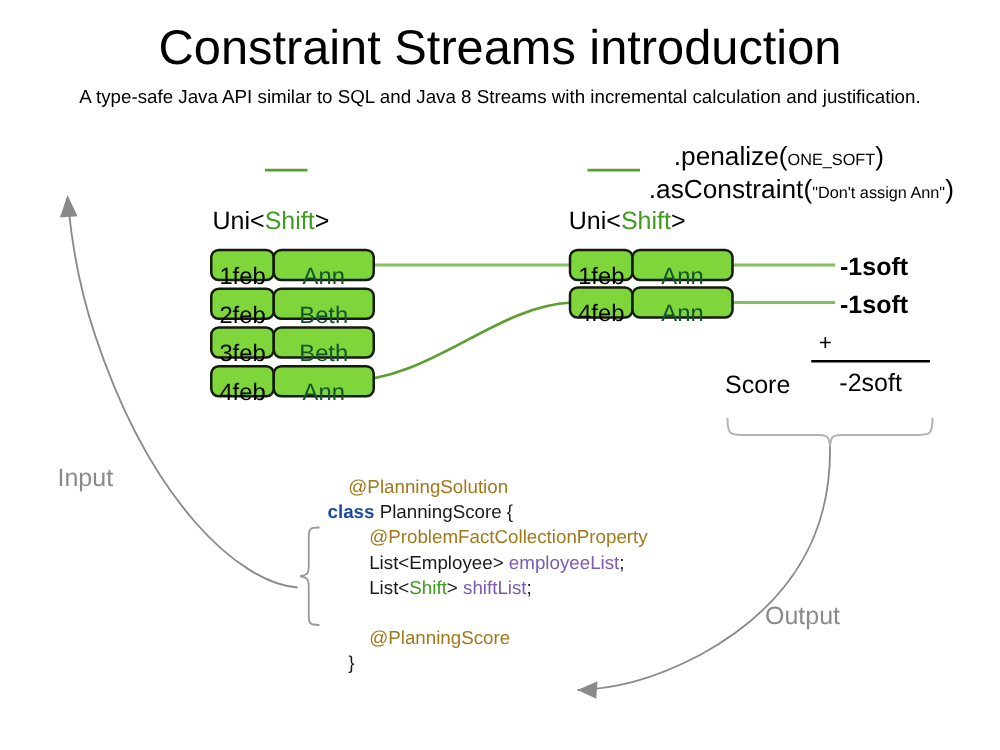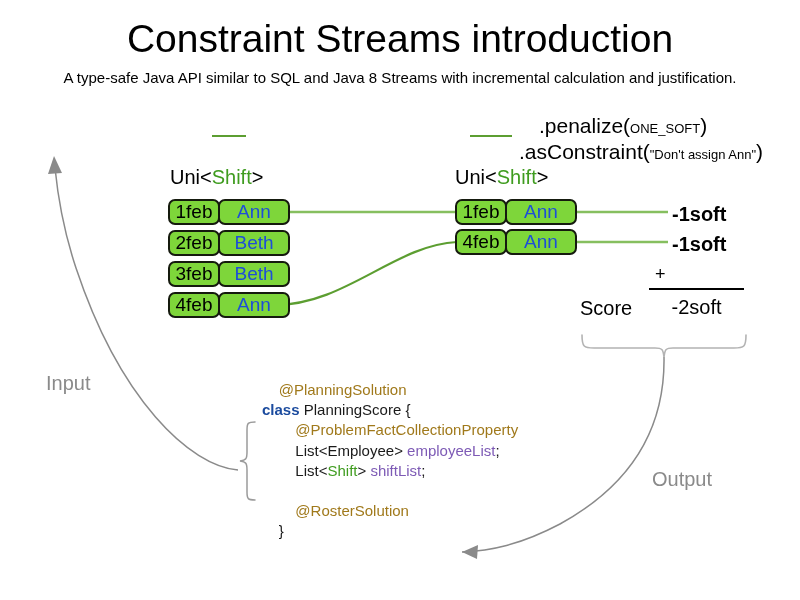--- a/index.html
+++ b/index.html
@@ -64,25 +64,25 @@
     position: absolute;
     top: 0;
     height: 26px;
     box-sizing: border-box;
     border: 2px solid #151a0e;
     border-radius: 7px;
     background: #7ed63a;
     font-size: 19px;
     line-height: 22px;
     text-align: center;
-    padding-top: 0;
+    padding-top: 10px;
     white-space: nowrap;
   }
   .cell-date { left: 0; width: 52px; color: #000000; }
-  .cell-name { left: 50px; width: 72px; color: #1d4ed8; }
+  .cell-name { left: 50px; width: 82px; color: #14532d; }
 
   
   .soft { font-size: 20px; line-height: 23px; font-weight: bold; }
   #soft1 { left: 672px; top: 203px; }
   #soft2 { left: 672px; top: 233px; }
 
   
   #score-label { left: 580px; top: 297px; font-size: 20px; line-height: 23px; }
   #score-plus  { left: 655px; top: 264px; font-size: 18px; line-height: 20px; }
   #score-rule  {
@@ -100,21 +100,21 @@
   }
   #codeblock .ln { display: block; white-space: pre; }
   .anno { color: #a0791b; }
   .kw   { color: #1b4b9e; font-weight: bold; }
   .fld  { color: #7d5ab5; }
   .plain{ color: #1a1a1a; }
 
   
   .iolabel { font-size: 20px; line-height: 23px; color: #8a8a8a; }
   #input-label  { left: 46px; top: 372px; }
-  #output-label { left: 612px; top: 468px; margin-left: 40px; }
+  #output-label { left: 612px; top: 482px; }
 
   svg.overlay {
     position: absolute;
     left: 0; top: 0;
     width: 800px; height: 600px;
     pointer-events: none;
   }
 </style>
 </head>
 <body>
@@ -193,20 +193,20 @@
   <div class="abs" id="score-label">Score</div>
   <div class="abs" id="score-total">-2soft</div>
 
   <div class="abs" id="codeblock">
     <span class="ln"><span class="plain">    </span><span class="anno">@PlanningSolution</span></span>
     <span class="ln"><span class="kw">class </span><span class="plain">PlanningScore {</span></span>
     <span class="ln"><span class="plain">        </span><span class="anno">@ProblemFactCollectionProperty</span></span>
     <span class="ln"><span class="plain">        List&lt;Employee&gt; </span><span class="fld">employeeList</span><span class="plain">;</span></span>
     <span class="ln"><span class="plain">        List&lt;</span><span class="green">Shift</span><span class="plain">&gt; </span><span class="fld">shiftList</span><span class="plain">;</span></span>
     <span class="ln"><span class="plain"> </span></span>
-    <span class="ln"><span class="plain">        </span><span class="anno">@RosterSolution</span></span>
+    <span class="ln"><span class="plain">        </span><span class="anno">@PlanningScore</span></span>
     <span class="ln"><span class="plain">    }</span></span>
   </div>
 
   <div class="abs iolabel" id="input-label">Input</div>
   <div class="abs iolabel" id="output-label">Output</div>
 
 </div>
 
 </body></html>

